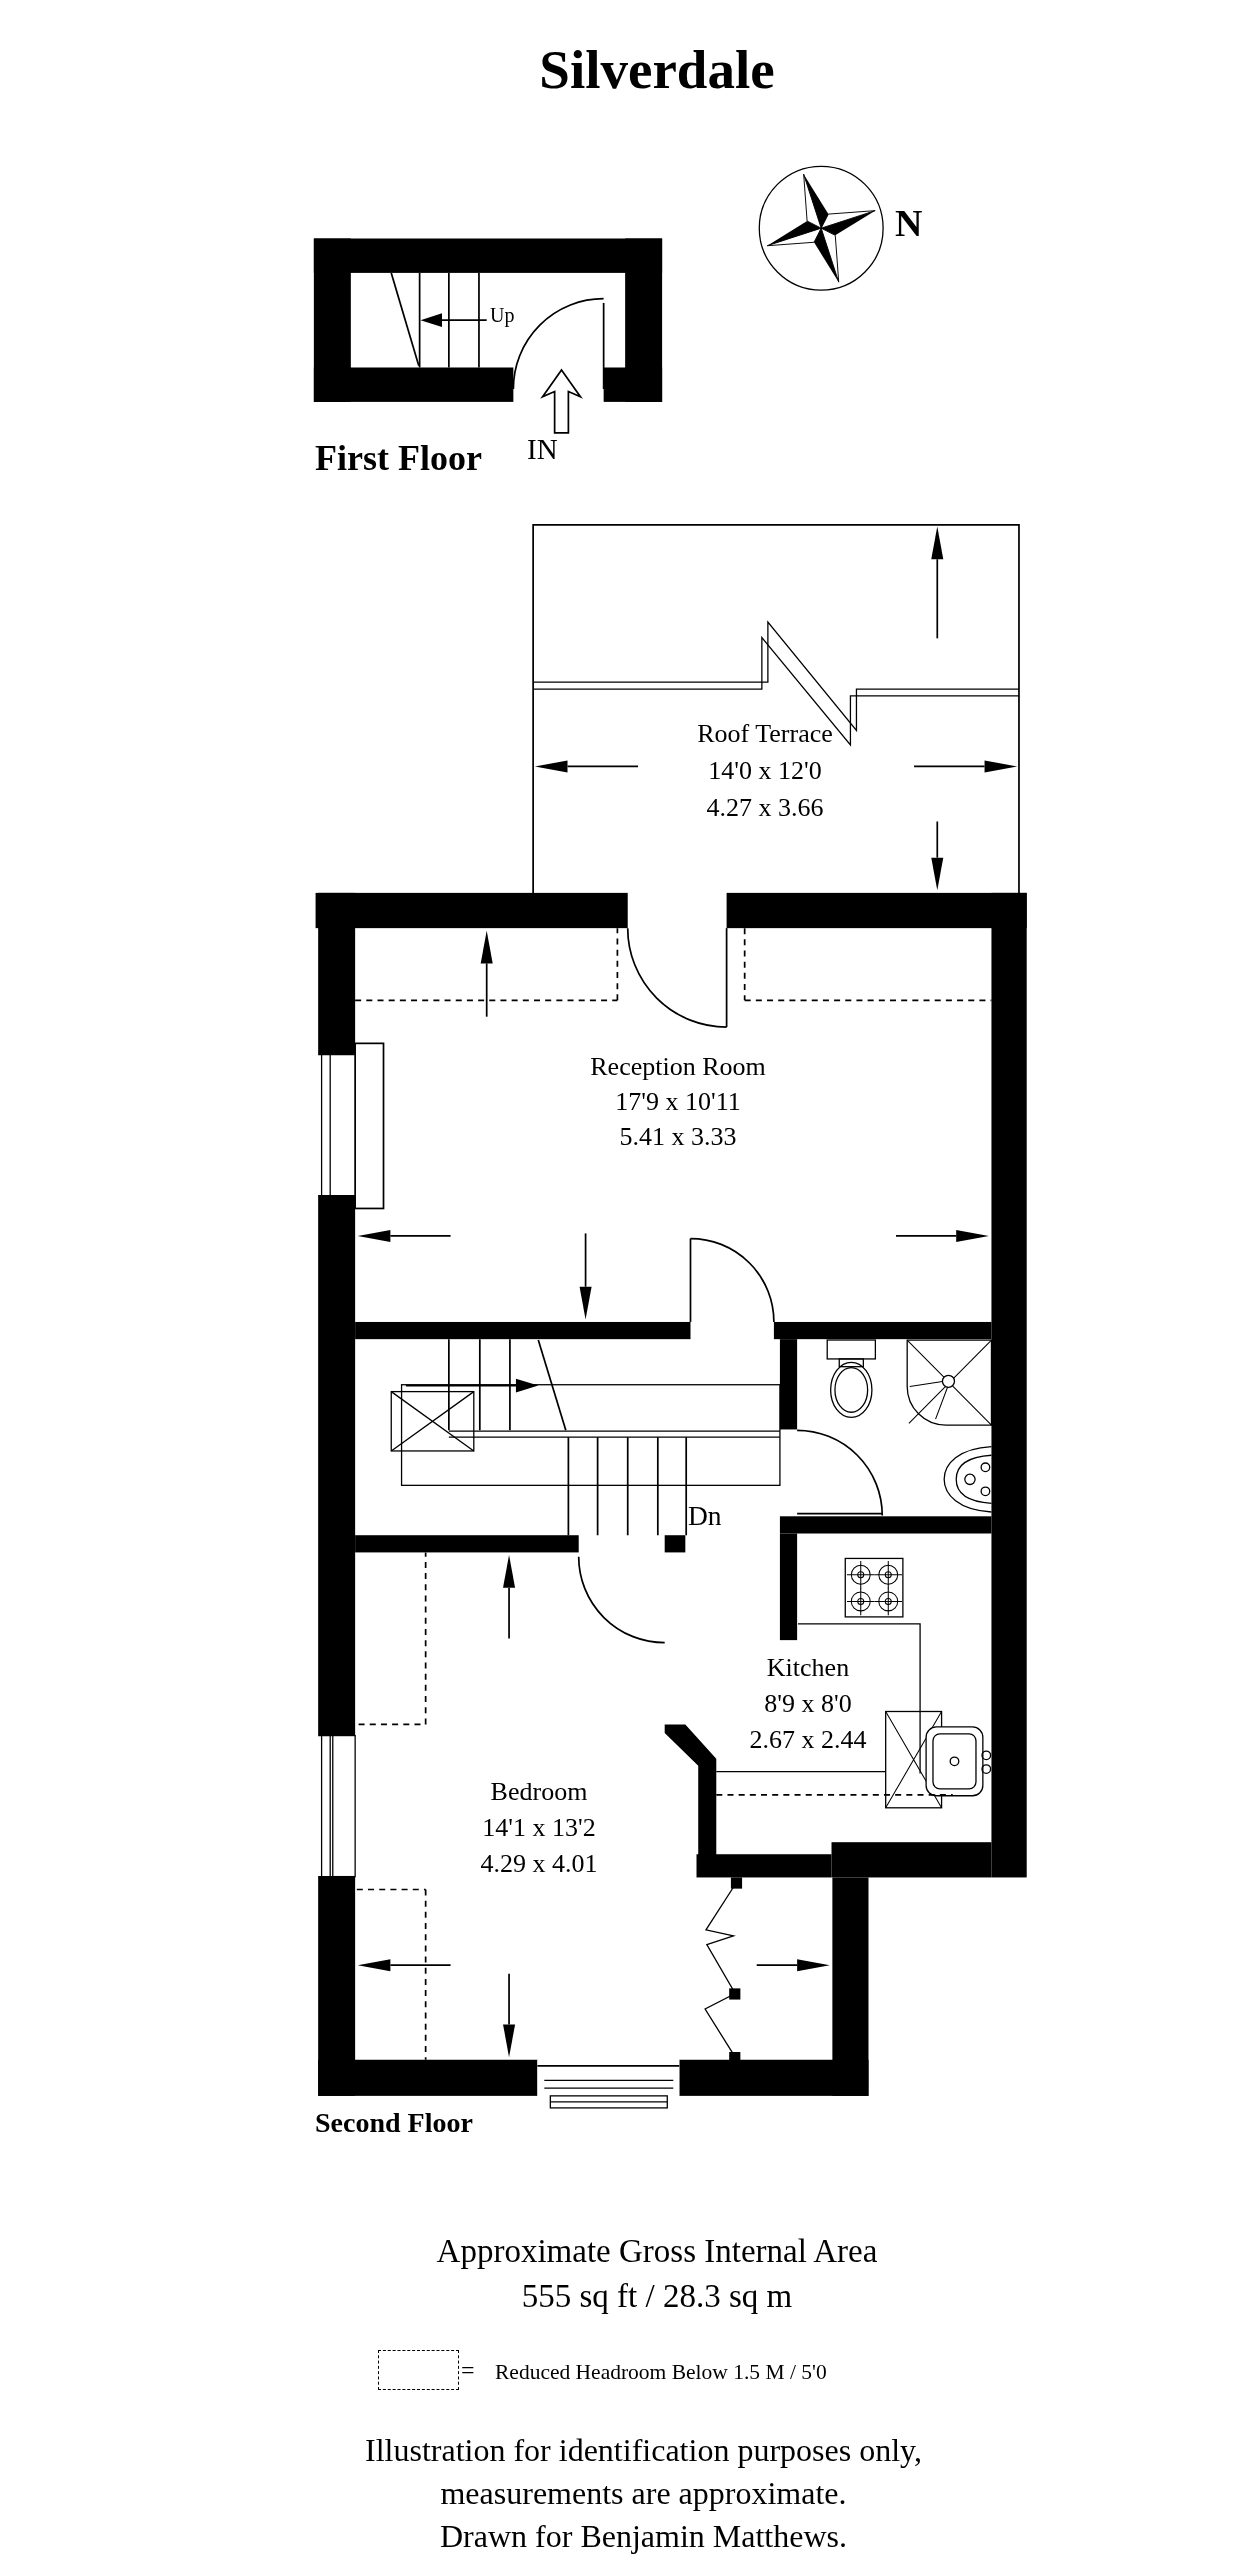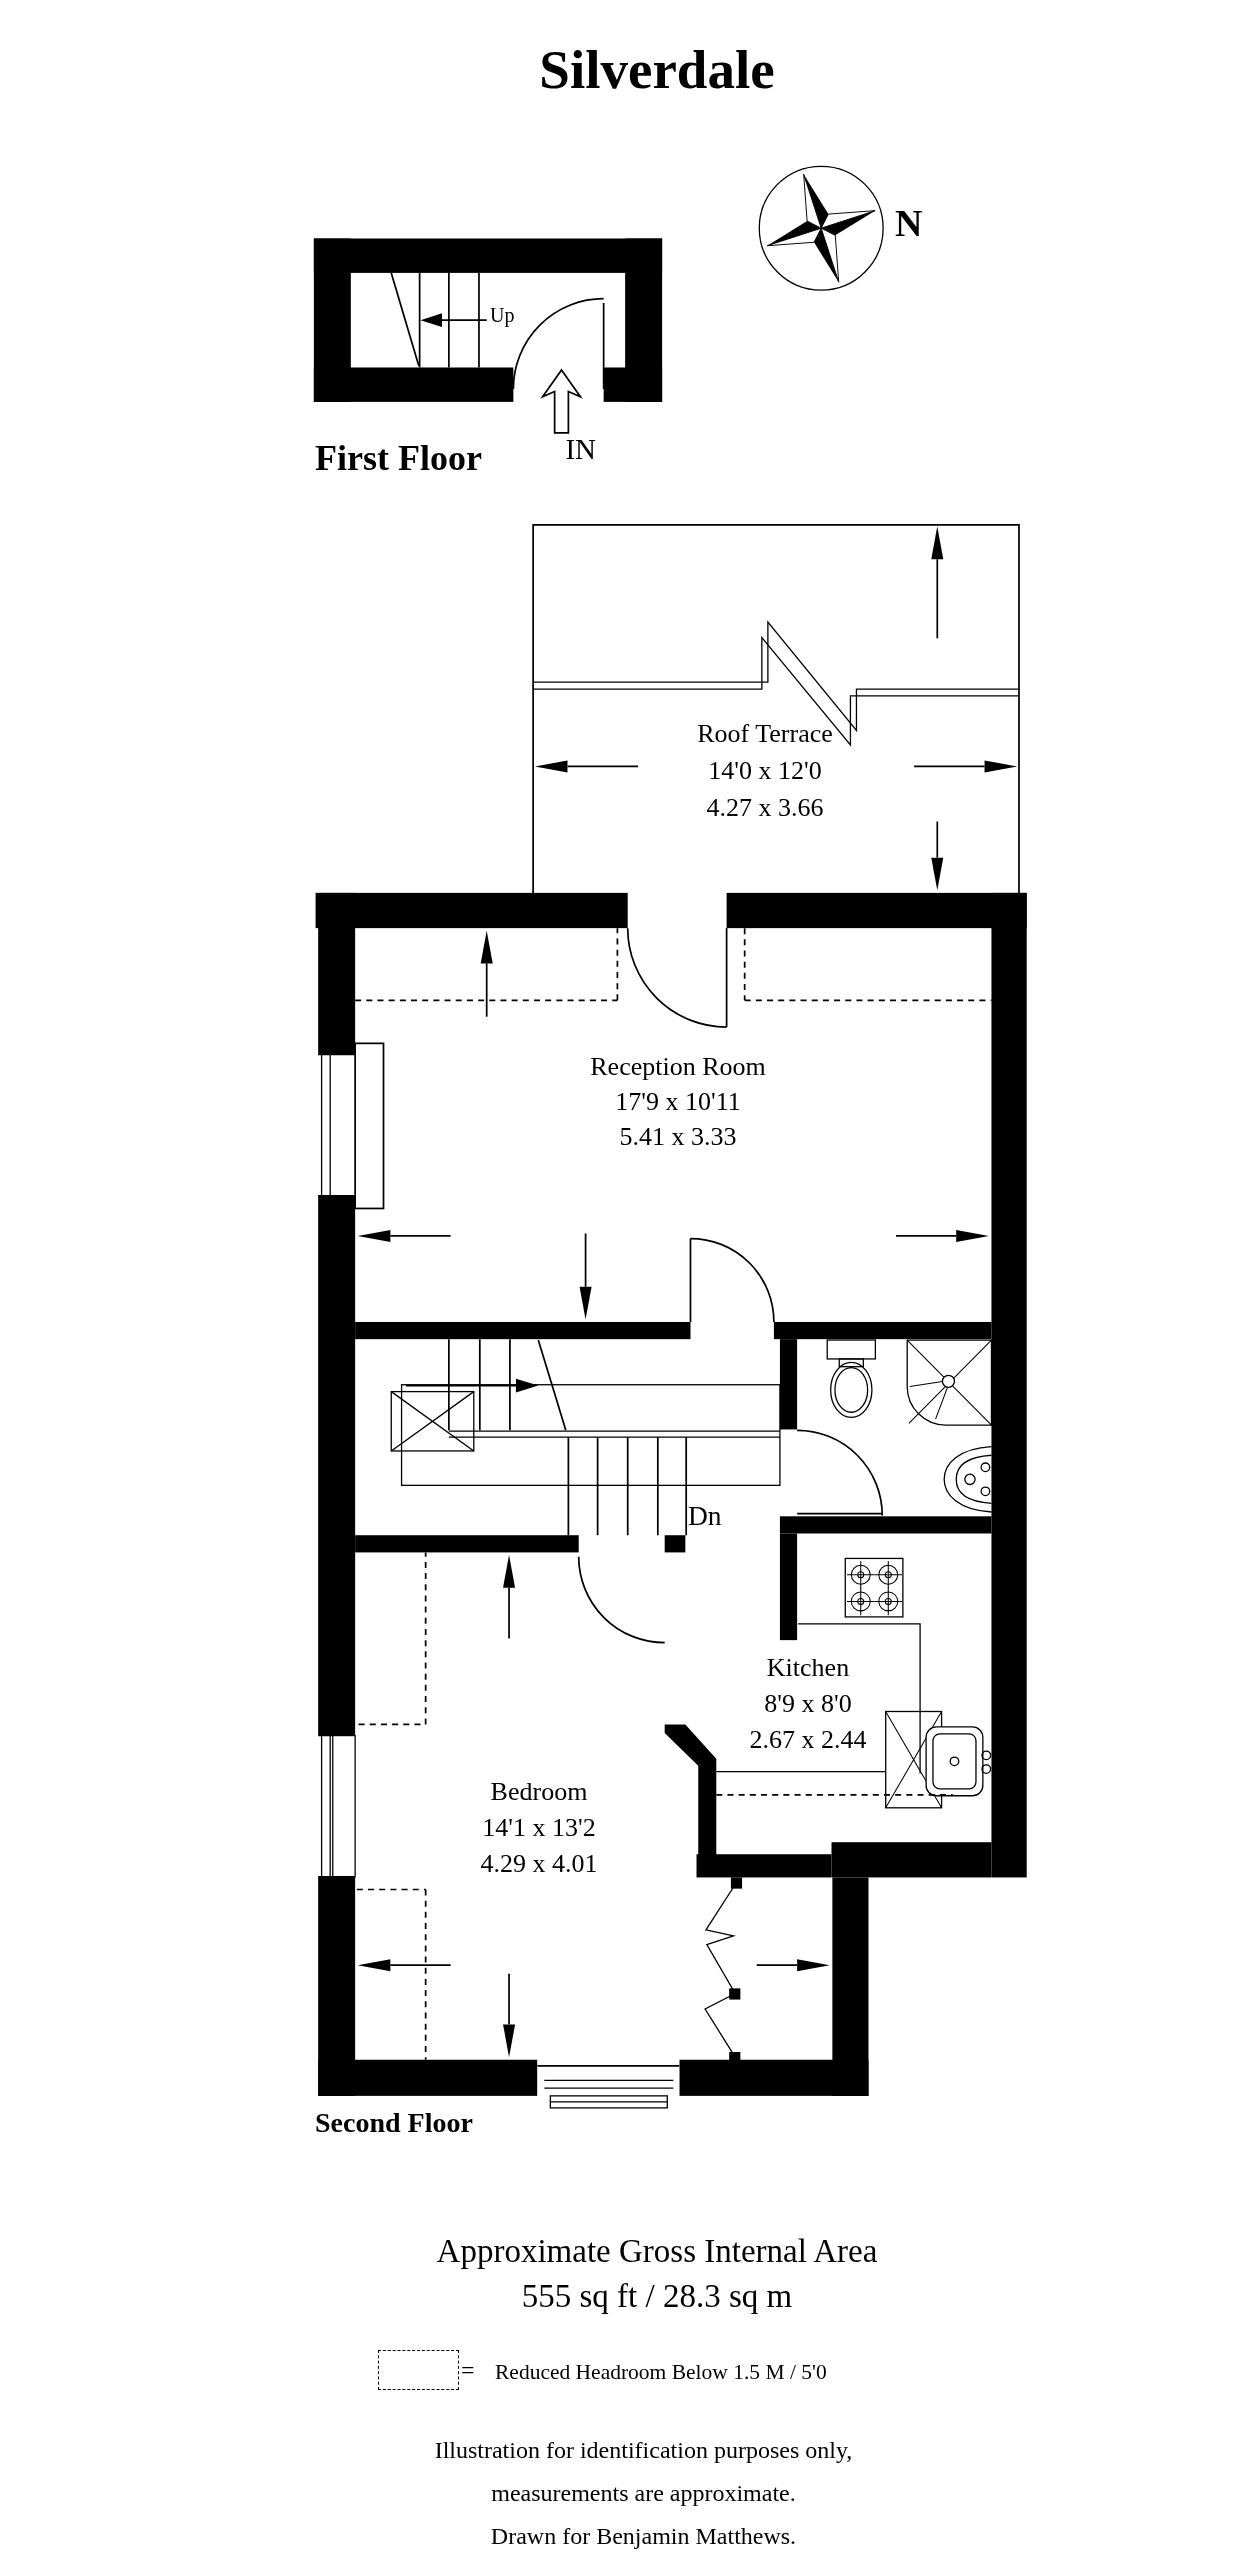--- a/index.html
+++ b/index.html
@@ -229,21 +229,21 @@
       <polygon points="965,2285 927,2278 927,2292" fill="#000"></polygon>
     </g>
   </svg>
 
   <div class="lbl b" style="left:227px;top:38px;width:860px;text-align:center;font-size:55px;">Silverdale</div>
 
   <div class="lbl b" style="left:895px;top:201px;font-size:38px;">N</div>
 
   <div class="lbl" style="left:490px;top:304px;font-size:20px;">Up</div>
 
-  <div class="lbl" style="left:527px;top:433px;width:69px;text-align:right;font-size:29px;">IN</div>
+  <div class="lbl" style="left:527px;top:433px;width:69px;text-align:left;font-size:29px;">IN</div>
 
   <div class="lbl b" style="left:315px;top:437px;font-size:36px;">First Floor</div>
 
   <div class="room-block" style="left:636px;top:715px;width:258px;font-size:26px;line-height:37px;">
     <div>Roof Terrace</div>
     <div>14'0 x 12'0</div>
     <div>4.27 x 3.66</div>
   </div>
 
   <div class="room-block" style="left:549px;top:1049px;width:258px;font-size:26px;line-height:35px;">
@@ -270,20 +270,20 @@
 
   <div class="room-block" style="left:313px;top:2229px;width:688px;font-size:33px;line-height:45px;">
     <div>Approximate Gross Internal Area</div>
     <div>555 sq ft / 28.3 sq m</div>
   </div>
 
   <div class="legend-box" style="left:378px;top:2350px;width:79px;height:38px;"></div>
   <div class="lbl" style="left:461px;top:2357px;font-size:24px;">=</div>
   <div class="lbl" style="left:495px;top:2360px;font-size:21.5px;">Reduced Headroom Below 1.5 M / 5'0</div>
 
-  <div class="room-block" style="left:196px;top:2429px;width:895px;font-size:24px;line-height:43px;">
+  <div class="room-block" style="left:196px;top:2429px;width:895px;font-size:32px;line-height:43px;">
     <div>Illustration for identification purposes only,</div>
     <div>measurements are approximate.</div>
     <div>Drawn for Benjamin Matthews.</div>
   </div>
 
 </div>
 
 
 </body></html>

